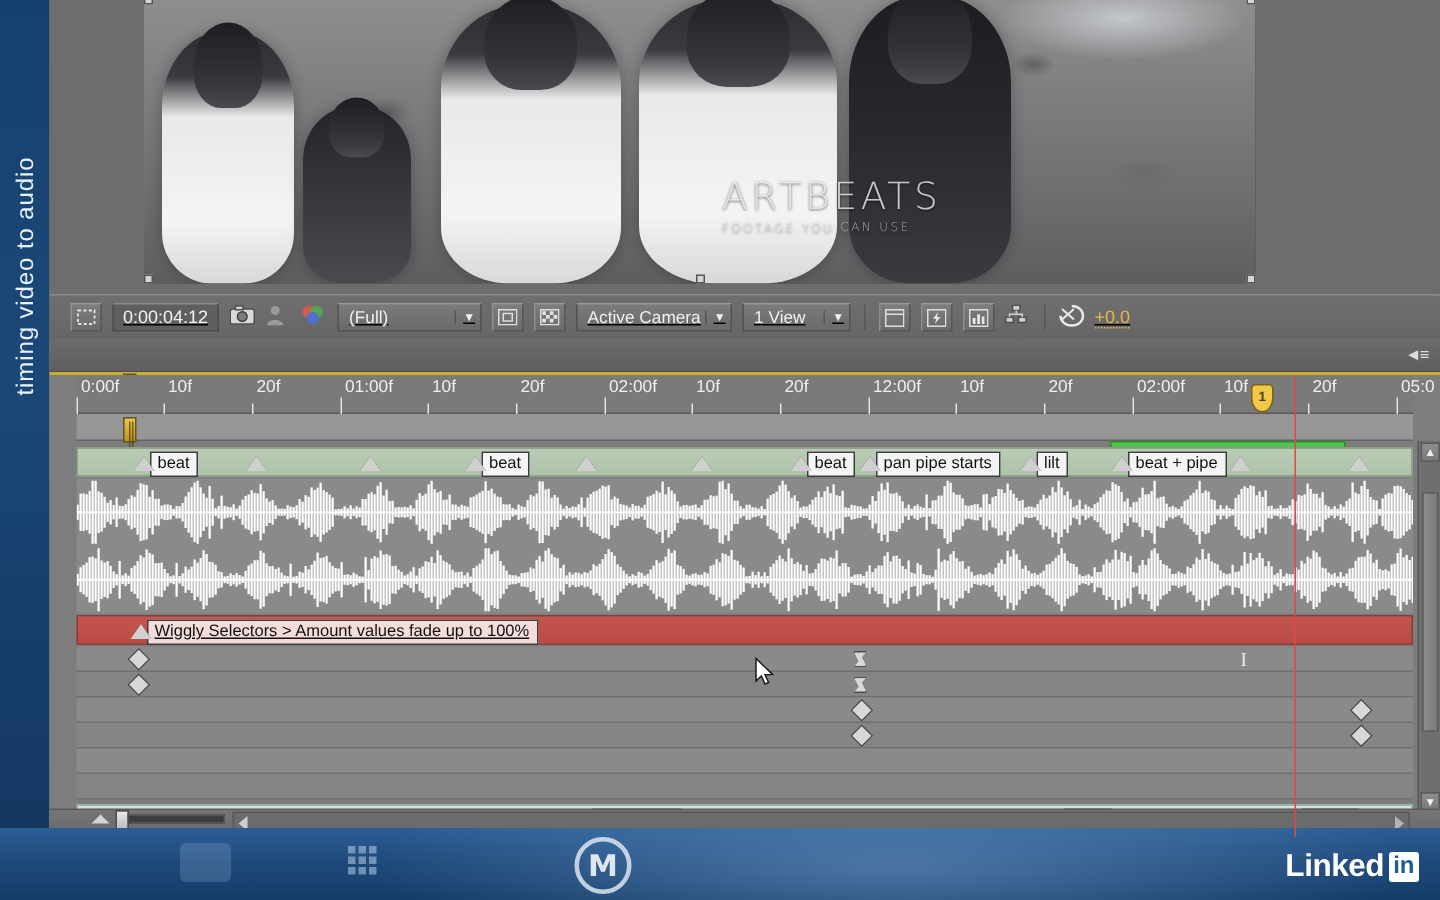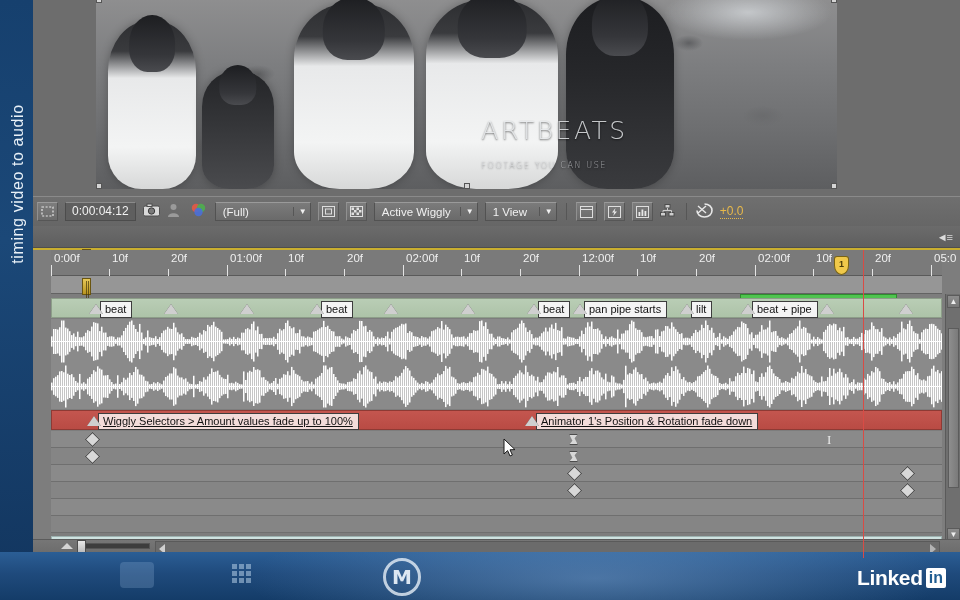--- a/index.html
+++ b/index.html
@@ -156,34 +156,34 @@
     border-radius: 50% 50% 40% 40%;
   }
   .artbeats {
     position: absolute; left: 52%; top: 62%;
     color: rgba(238,240,243,0.80);
     font-size: 25px; letter-spacing: 2.5px; font-weight: 300;
     font-family: "DejaVu Sans", sans-serif;
     text-shadow: 0 1px 2px rgba(0,0,0,0.6);
   }
   .artbeats small {
-    display: block; font-size: 8px; letter-spacing: 1.6px; margin-top: 16px;
+    display: block; font-size: 8px; letter-spacing: 1.6px; margin-top: 2px;
     color: rgba(230,233,237,0.62);
   }
   .frame-handle {
     position: absolute; width: 6px; height: 6px;
     background: #d5d5d5; border: 1px solid #555;
   }
 
   
   .viewer-bar {
     position: absolute; left: 0; top: 196px; width: 927px; height: 30px;
     background: linear-gradient(180deg,#6f6f6f 0%, #666666 100%);
     border-top: 1px solid #8a8a8a;
-    display: flex; align-items: center; gap: 7px; padding-left: 4px;
+    display: flex; align-items: center; gap: 7px; padding-left: 14px; text-decoration: underline;
   }
   .vb-btn {
     height: 19px; min-width: 21px;
     background: linear-gradient(180deg,#7d7d7d,#6b6b6b);
     border: 1px solid #565656;
     border-top-color: #9a9a9a; border-left-color: #909090;
     display: flex; align-items: center; justify-content: center;
     color: #e8e8e8; font-size: 10px;
   }
   .vb-time {
@@ -490,21 +490,21 @@
           <rect x="1.5" y="1.5" width="2.5" height="2.5" fill="#e2e2e2"></rect>
           <rect x="6.5" y="1.5" width="2.5" height="2.5" fill="#e2e2e2"></rect>
           <rect x="4" y="4" width="2.5" height="2.5" fill="#e2e2e2"></rect>
           <rect x="9" y="4" width="2.5" height="2.5" fill="#e2e2e2"></rect>
           <rect x="1.5" y="6.5" width="2.5" height="2.5" fill="#e2e2e2"></rect>
           <rect x="6.5" y="6.5" width="2.5" height="2.5" fill="#e2e2e2"></rect>
         </svg>
       </div>
 
       <div class="vb-sel" style="min-width:104px">
-        <span>Active Wiggly</span>
+        <span>Active Camera</span>
         <span class="arrow">▼</span>
       </div>
 
       <div class="vb-sel" style="min-width:72px">
         <span>1 View</span>
         <span class="arrow">▼</span>
       </div>
 
       <div class="vb-div"></div>
 
@@ -1538,24 +1538,20 @@
                 <rect x="890" y="7.1889266341412466" width="1.5" height="30.622146731717507"></rect>
               </g>
           </svg>
         </div>
 
         <div class="row marker-row red" id="annotation-row" style="top:160px; height:20px;">
             <div class="mk redm" style="left: 35px;">
               <div class="tri"></div>
               <div class="lbl">Wiggly Selectors &gt; Amount values fade up to 100%</div>
             </div>
-            <div class="mk redm" style="left: 473px;">
-              <div class="tri"></div>
-              <div class="lbl">Animator 1's Position &amp; Rotation fade down</div>
-            </div>
           </div>
 
         <div class="prop-row" style="top:181px;"></div>
         <div class="prop-row alt" style="top:198px;"></div>
         <div class="prop-row" style="top:215px;"></div>
         <div class="prop-row alt" style="top:232px;"></div>
         <div class="prop-row" style="top:249px;"></div>
         <div class="prop-row alt" style="top:266px;"></div>
         <div id="kf-layer">
             <div class="kf" style="position: absolute; left: 54px; top: 184px;"></div>

